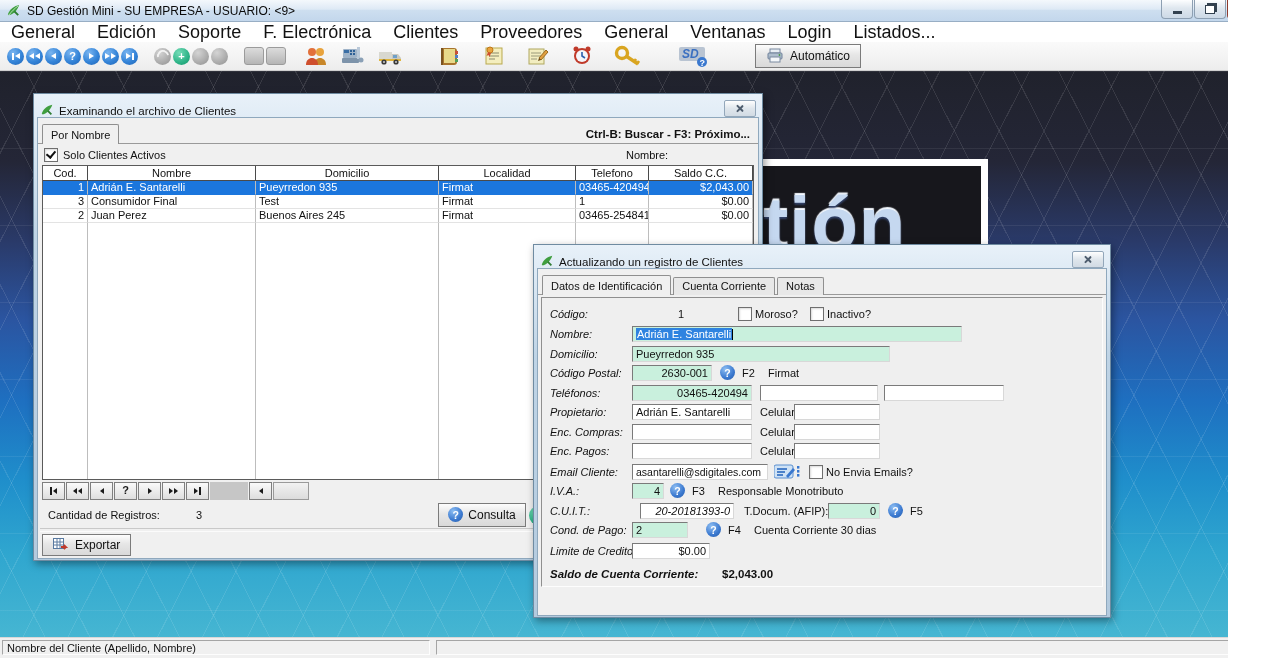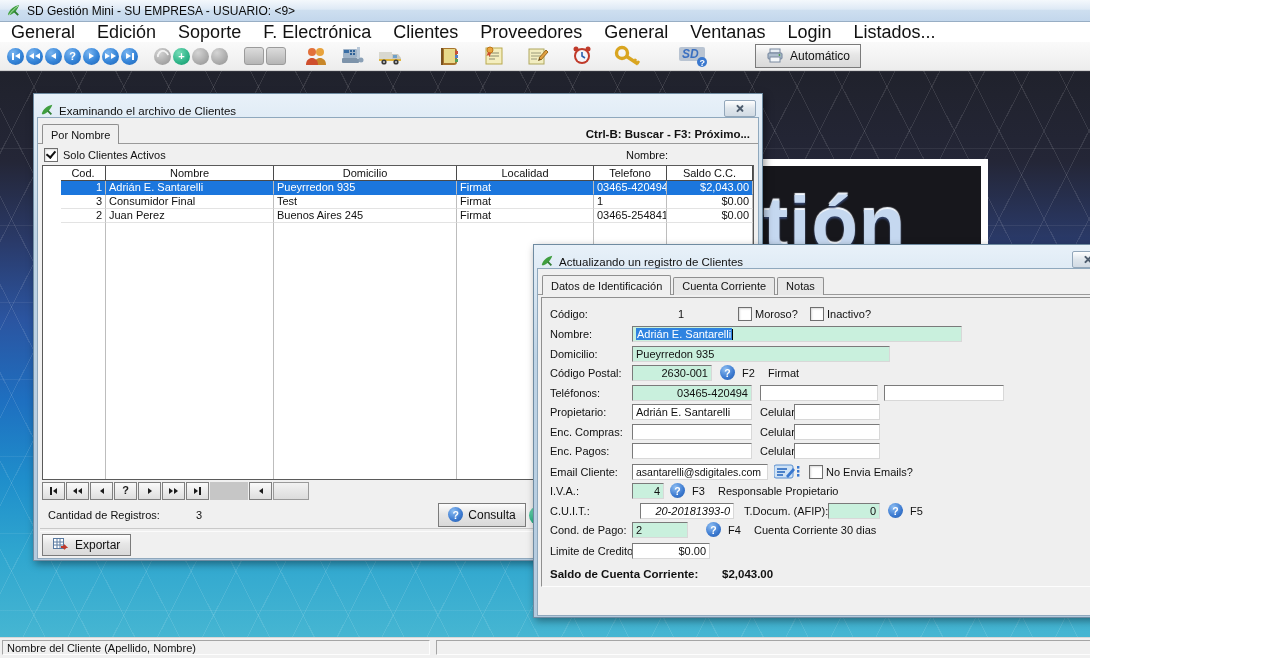--- a/index.html
+++ b/index.html
@@ -1,17 +1,17 @@
 <!DOCTYPE html>
 <html><head>
 <meta charset="utf-8">
 <style>
   html,body { margin:0; padding:0; }
   body { font-family:"Liberation Sans", sans-serif; font-size:11px; color:#111; }
-  .root { position:relative; width:1090px; height:658px; overflow:hidden; background:#f0f0f0; }
+  .root { position:relative; width:1228px; height:658px; overflow:hidden; background:#f0f0f0; }
 
   
   .titlebar { position:absolute; left:0; top:0; width:1280px; height:22px;
     background:linear-gradient(#f4f8fc,#dde9f5 45%,#cedff0 46%,#c3d7ec);
     border-bottom:1px solid #98aec4; display:flex; align-items:center; padding:0 6px; box-sizing:border-box; }
   .titlebar .ttl { font-size:12px; margin-left:6px; color:#0a0a0a; }
   .wbtns { position:absolute; right:6px; top:0; display:flex; }
   .wb { width:30px; height:18px; border:1px solid #8d9fb2; border-top:none; border-radius:0 0 4px 4px;
     background:linear-gradient(#fdfeff,#dfe7ef 45%,#cdd9e6); display:flex; align-items:center; justify-content:center; margin-left:1px; }
   .wb.close { width:45px; background:linear-gradient(#f0a494,#dd6a57 45%,#c94130); border-color:#8e3a2d; }
@@ -73,21 +73,21 @@
   .tab { border:1px solid #8f8f8f; border-bottom:none; border-radius:2px 2px 0 0; padding:2px 8px 3px 8px;
     background:#e8e8e8; margin-right:2px; position:relative; top:1px; font-size:11px; }
   .tab.active { background:#f0f0f0; padding-top:4px; z-index:2; }
   .hint { margin-left:auto; font-weight:bold; font-size:11.5px; padding-right:4px; position:relative; top:-3px; }
 
   .checkrow { height:18px; display:flex; align-items:center; padding:2px 6px 0 6px; position:relative; }
   .cb { width:12px; height:12px; background:#fff; border:1px solid #6f6f6f; box-shadow:inset 1px 1px 2px rgba(0,0,0,.15); flex:none; position:relative; }
   .cb.on::after { content:""; position:absolute; left:2.5px; top:0.5px; width:4px; height:7px; border:solid #101010; border-width:0 2px 2px 0; transform:rotate(40deg); }
 
   
-  .grid { margin:2px 4px 0 4px; border:1px solid #5a5a5a; background:#fff; height:324px; display:flex; flex-direction:column; overflow:hidden;padding-left:18px; }
+  .grid { margin:2px 4px 0 4px; border:1px solid #5a5a5a; background:#fff; height:324px; display:flex; flex-direction:column; overflow:hidden; }
   .grow { display:grid; grid-template-columns:45px 168px 183px 137px 73px 1fr; }
   .gh { text-align:center; border-right:1px solid #4a4a4a; border-bottom:1px solid #4a4a4a; height:14px; line-height:14px; white-space:nowrap; overflow:hidden; background:#fff; }
   .gc { border-right:1px solid #bdbdbd; border-bottom:1px solid #e3e3e3; padding:0 3px; height:13px; line-height:13px; white-space:nowrap; overflow:hidden; box-sizing:content-box; }
   .num { text-align:right; }
   .grow.sel .gc { background:#1b76dd; color:#fff; border-bottom-color:#1b76dd; }
   .gfill { flex:1; display:grid; grid-template-columns:45px 168px 183px 137px 73px 1fr; }
   .gfill div { border-right:1px solid #bdbdbd; }
 
   .navrow { height:21px; display:flex; align-items:center; padding:1px 4px 0 4px; }
   .gnav { width:23px; height:18px; border:1px solid #7f7f7f; background:linear-gradient(#fafafa,#dedede);
@@ -105,21 +105,21 @@
   .exportrow { height:25px; display:flex; align-items:center; padding:1px 4px; }
 
   .hq { width:15px; height:15px; border-radius:50%; flex:none;
     background:radial-gradient(circle at 35% 28%, #8cbdf2, #3a78cf 60%, #2a5ea8);
     color:#fff; display:inline-flex; align-items:center; justify-content:center; }
   .hq::after { content:"?"; font-size:10.5px; font-weight:bold; }
 
   
   .formpanel { margin:2px 3px; height:288px; position:relative; background:#efefef;
     border:1px solid; border-color:#8f8f8f #fdfdfd #fdfdfd #8f8f8f; }
-  .flabel { position:absolute; left:8px; height:16px; line-height:16px; white-space:nowrap; }
+  .flabel { position:absolute; left:8px; height:16px; line-height:16px; white-space:nowrap;font-style:italic; }
   .ftext { position:absolute; height:16px; line-height:16px; white-space:nowrap; }
   .fld { position:absolute; height:16px; line-height:14px; box-sizing:border-box; background:#fff; padding:0 3px;
     border:1px solid; border-color:#7a7a7a #d8d8d8 #d8d8d8 #7a7a7a; white-space:nowrap; overflow:hidden; }
   .fld.mint { background:#c9f0dd; }
   .fld.r { text-align:right; }
   .selin { background:#2f83e0; color:#fff; padding:0 1px; }
   .caret { display:inline-block; width:1px; height:11px; background:#000; vertical-align:-2px; }
   .bold { font-weight:bold; }
 
   .btnrow { height:35px; position:relative; border-top:1px solid #fbfbfb; }
@@ -516,21 +516,21 @@
               <rect x="23" y="6" width="2.4" height="2.6" fill="#3a78cf"></rect>
               <rect x="23" y="10" width="2.4" height="2.6" fill="#3a78cf"></rect>
           </svg>
           <div class="cb" style="position:absolute; left:267px; top:167px;"></div>
           <span class="ftext" style="left:284px; top:166px;">No Envia Emails?</span>
 
           <span class="flabel" style="top:185px;">I.V.A.:</span>
           <div class="fld mint r" style="left:90px; top:185px; width:32px;">4</div>
           <span class="hq" style="position:absolute; left:128px; top:185px;"></span>
           <span class="ftext" style="left:150px; top:185px;">F3</span>
-          <span class="ftext" style="left:176px; top:185px;">Responsable Propietario</span>
+          <span class="ftext" style="left:176px; top:185px;">Responsable Monotributo</span>
 
           <span class="flabel" style="top:205px;">C.U.I.T.:</span>
           <div class="fld r" style="left:98px; top:205px; width:94px;font-style:italic;">20-20181393-0</div>
           <span class="ftext" style="left:202px; top:205px;">T.Docum. (AFIP):</span>
           <div class="fld mint r" style="left:286px; top:205px; width:52px;">0</div>
           <span class="hq" style="position:absolute; left:346px; top:205px;"></span>
           <span class="ftext" style="left:368px; top:205px;">F5</span>
 
           <span class="flabel" style="top:224px;">Cond. de Pago:</span>
           <div class="fld mint" style="left:90px; top:224px; width:56px;">2</div>

